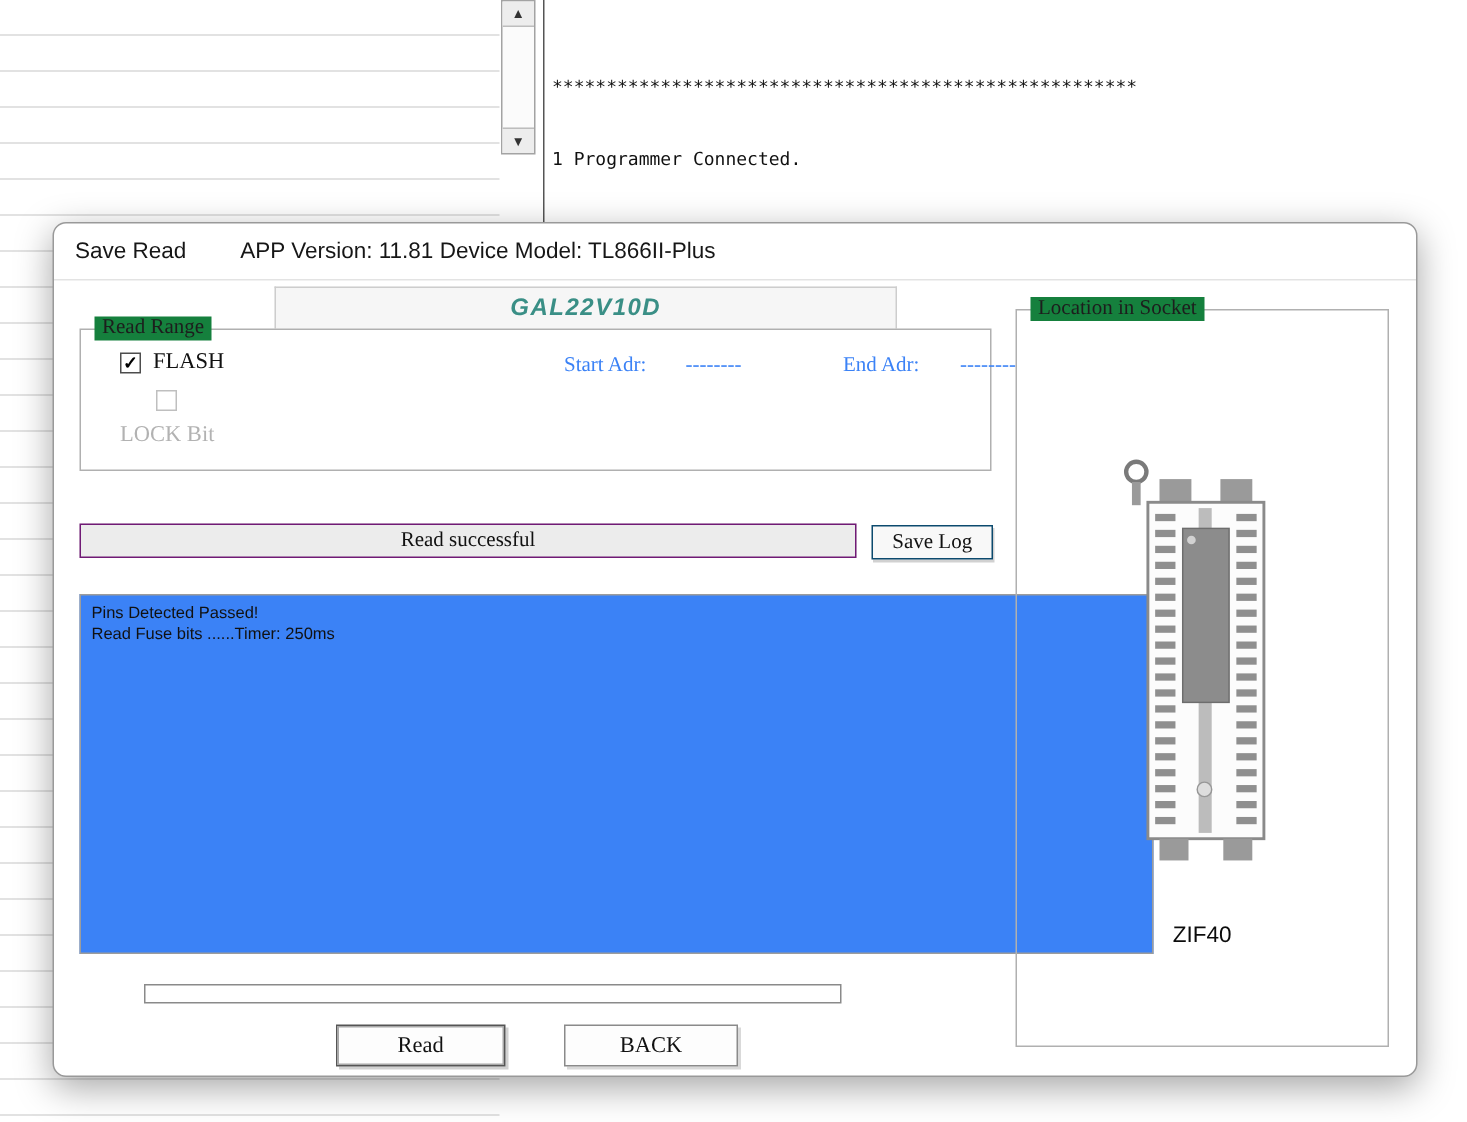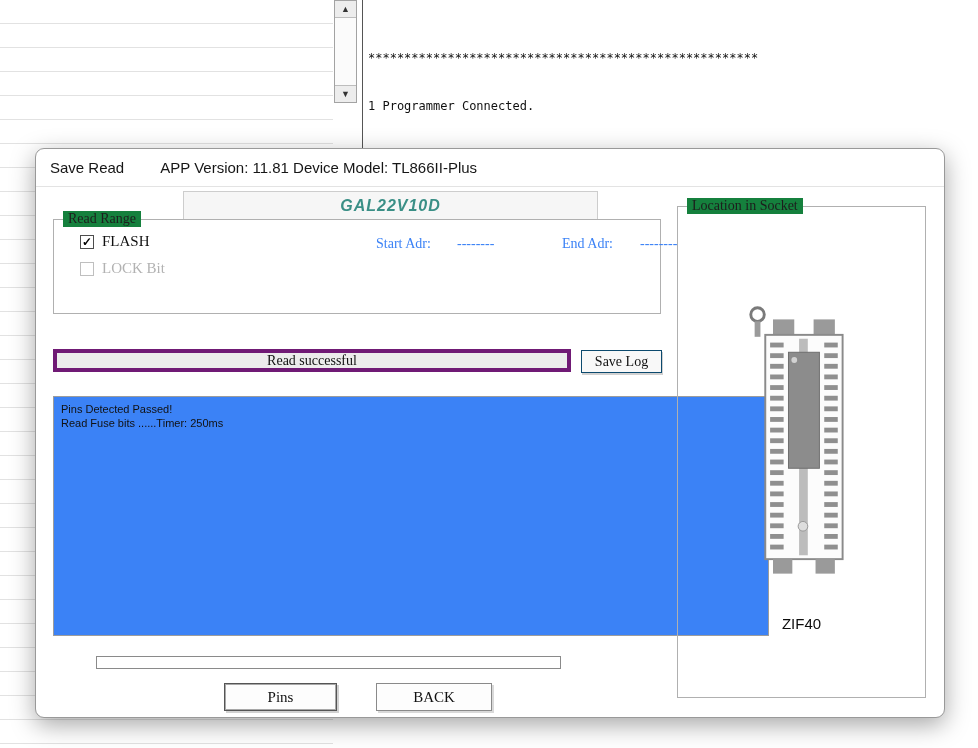--- a/index.html
+++ b/index.html
@@ -58,39 +58,39 @@
   .group-label {
     position:absolute; top:-9px; left:9px; background:#15803d; padding:0 5px;
     font-family:"Liberation Serif",serif; font-size:14px; color:#1d1d1d; white-space:nowrap;
   }
   .read-range { left:17px; top:70px; width:608px; height:95px; }
   .socket-group { left:641px; top:57px; width:249px; height:492px; }
 
   .cb-row { position:absolute; display:flex; align-items:center; gap:8px;
             font-family:"Liberation Serif",serif; font-size:15px; color:#111; }
   .cb-flash { left:26px; top:13px; }
-  .cb-lock  { left:26px; top:40px; }
+  .cb-lock  { left:26px; top:40px;flex-direction:column; }
   .checkbox {
     width:14px; height:14px; border:1px solid #4d4d4d; background:#fff;
     display:flex; align-items:center; justify-content:center;
     font-size:12px; font-weight:bold; color:#000; line-height:14px;
   }
   .checkbox.disabled { border-color:#bfbfbf; color:#bfbfbf; }
   .cb-label.disabled { color:#b2b2b2; }
 
   .addr { position:absolute; top:16px; font-family:"Liberation Serif",serif;
           font-size:14px; color:#3b82f6; white-space:nowrap; }
   .addr-start-label { left:322px; }
   .addr-start-value { left:403px; }
   .addr-end-label   { left:508px; }
   .addr-end-value   { left:586px; }
 
   .status-bar {
     position:absolute; left:17px; top:200px; width:518px; height:23px;
-    background:#ececec; border:4px solid #701a75;
+    background:#ececec; border:1px solid #701a75;
     display:flex; align-items:center; justify-content:center;
     font-family:"Liberation Serif",serif; font-size:14px; color:#111;
   }
   .save-log {
     position:absolute; left:545px; top:201px; width:81px; height:23px;
     background:#f8f8f8; border:1px solid #0c4a6e;
     box-shadow:1px 2px 0 rgba(0,0,0,0.18);
     display:flex; align-items:center; justify-content:center;
     font-family:"Liberation Serif",serif; font-size:14px; color:#111; cursor:default;
   }
@@ -174,21 +174,21 @@
 
     <div class="save-log">Save Log</div>
 
     <div class="log-box">
       <div>Pins Detected Passed!</div>
       <div>Read Fuse bits ......Timer: 250ms</div>
     </div>
 
     <div class="progress"></div>
 
-    <div class="btn btn-read">Pins</div>
+    <div class="btn btn-read">Read</div>
     <div class="btn btn-back">BACK</div>
 
     <div class="group socket-group">
       <span class="group-label">Location in Socket</span>
 
       <div class="socket-wrap">
         <svg width="116" height="290" viewBox="0 0 120 300" xmlns="http://www.w3.org/2000/svg">
 
           <circle cx="14" cy="13" r="7" fill="none" stroke="#7a7a7a" stroke-width="3"></circle>
           <rect x="11" y="20" width="6" height="16" fill="#9a9a9a"></rect>

